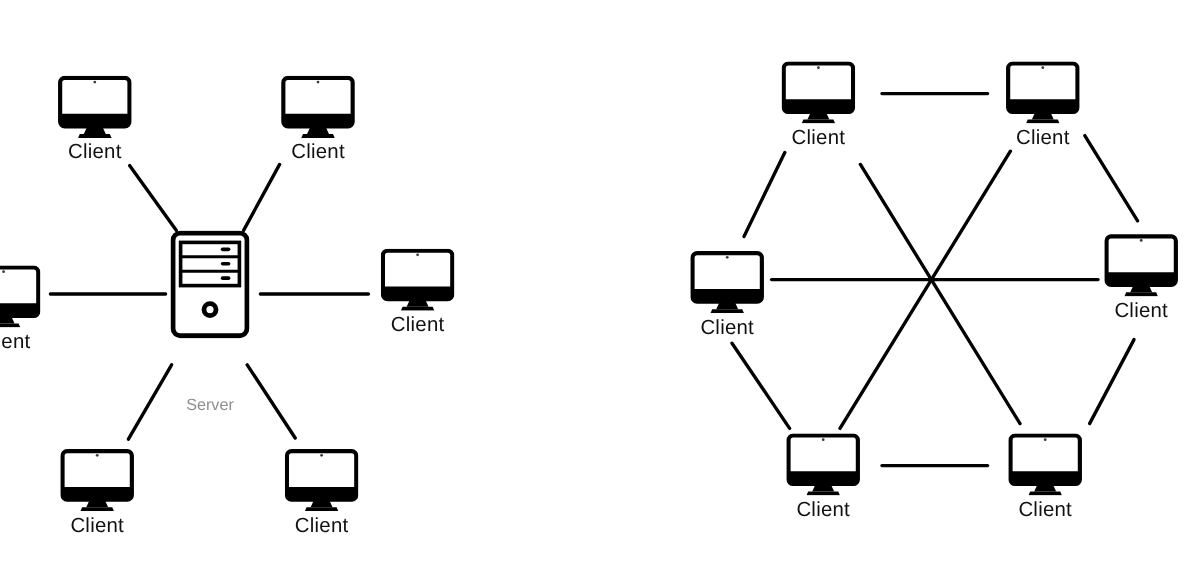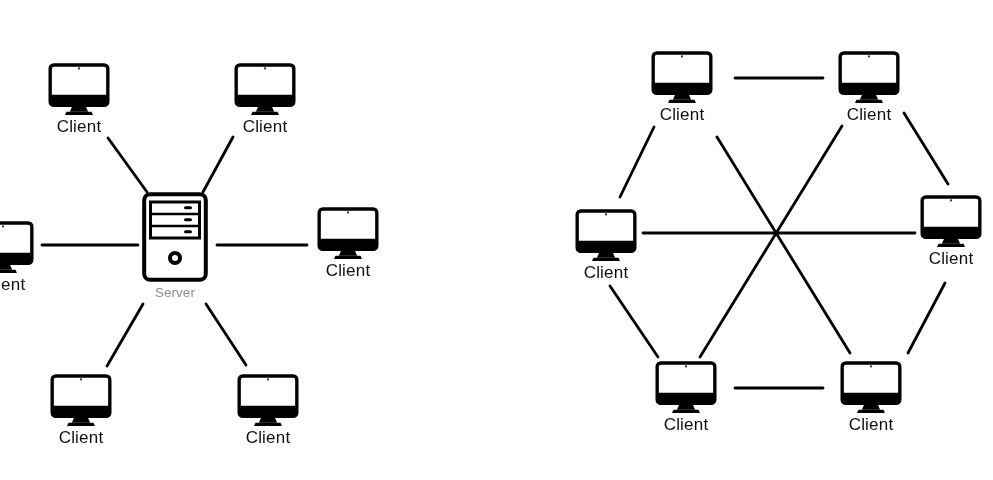--- a/index.html
+++ b/index.html
@@ -27,21 +27,21 @@
     display: flex; flex-direction: column; align-items: center;
   }
   .monitor-svg { width: 62px; height: 52px; display: block; }
   .node-label {
     margin-top: 2px;
     font-size: 17px;
     color: #111111;
     white-space: nowrap;
     letter-spacing: 0.2px;
   }
-  .server-node { width: 66px; }
+  .server-node { width: 66px; gap: 45px; }
   .server-svg { width: 66px; height: 90px; display: block; }
   .server-label {
     margin-top: 3px;
     font-size: 13.5px;
     color: #8e8e8e;
     white-space: nowrap;
   }
   .diagram-title {
     position: absolute;
     width: 280px;

